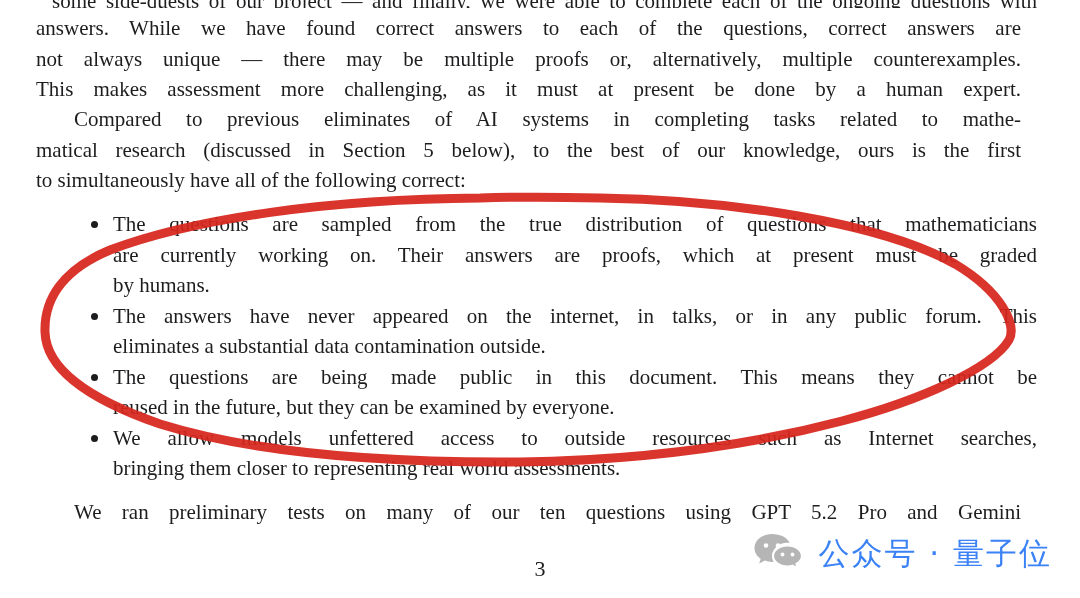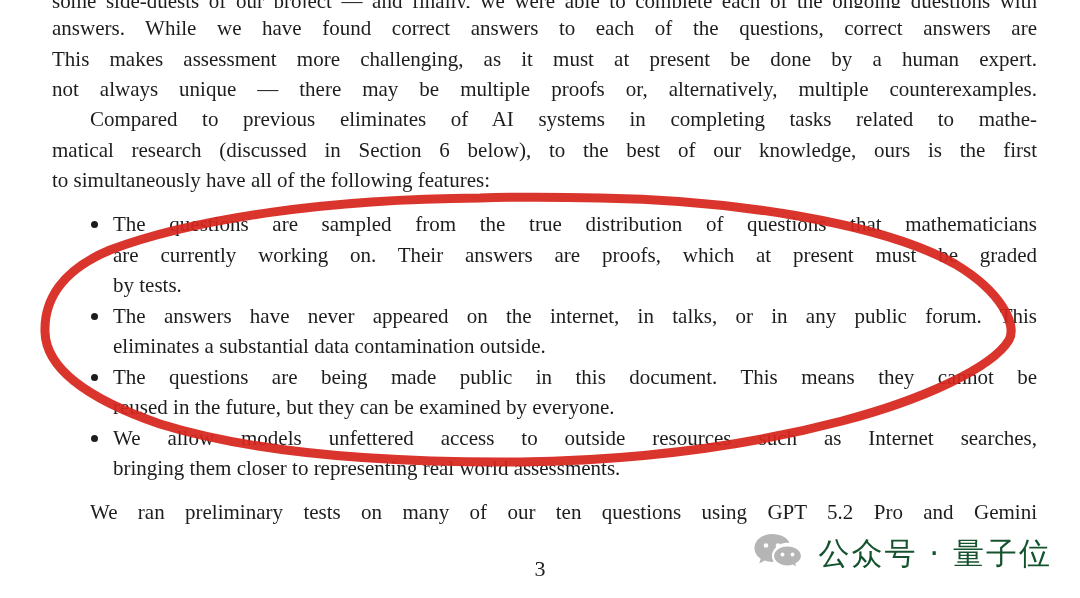--- a/index.html
+++ b/index.html
@@ -6,21 +6,21 @@
   .page{
     position:relative;
     width:1080px;height:598px;
     background:#ffffff;
     overflow:hidden;
     font-family:"Liberation Serif","DejaVu Serif",serif;
     color:#1d1d1f;
     font-size:21px;
     border-radius:18px;
   }
-  .textcol{position:absolute;left:52px;width:985px;}
+  .textcol{position:absolute;left:36px;width:985px;}
   .line{
     line-height:30.5px;
     text-align:justify;
     text-align-last:justify;
     white-space:normal;
   }
   .line.last{text-align-last:left;}
   .line.indent{padding-left:38px;}
   .clip-strip{
     position:absolute;left:52px;top:0;width:985px;height:8px;
@@ -39,57 +39,57 @@
     position:absolute;left:0;top:556px;width:1080px;
     text-align:center;font-size:22px;color:#1d1d1f;
   }
   .annotation-svg{
     position:absolute;left:0;top:0;width:1080px;height:598px;
     pointer-events:none;
   }
   .watermark{
     position:absolute;right:28px;top:531px;
     display:flex;align-items:center;gap:10px;
-    color:#14532d;
+    color:#3b82f6;
     font-family:"DejaVu Sans","Liberation Sans",sans-serif;
   }
   .watermark-text{
     font-size:31px;
     letter-spacing:2px;
     font-weight:500;
     line-height:44px;
   }
 </style>
 </head>
 <body>
 
 <div class="page">
 
   <div class="clip-strip">
     <div class="line">some side-quests of our project — and finally, we were able to complete each of the ongoing questions with</div>
   </div>
 
   <div class="textcol" style="top:13px;">
     <div class="line">answers. While we have found correct answers to each of the questions, correct answers are</div>
+    <div class="line">not always unique — there may be multiple proofs or, alternatively, multiple counterexamples.</div>
     <div class="line">This makes assessment more challenging, as it must at present be done by a human expert.</div>
-    <div class="line">not always unique — there may be multiple proofs or, alternatively, multiple counterexamples.</div>
   </div>
 
   <div class="textcol" style="top:104px;">
     <div class="line indent">Compared to previous eliminates of AI systems in completing tasks related to mathe-</div>
-    <div class="line">matical research (discussed in Section 6 below), to the best of our knowledge, ours is the first</div>
-    <div class="line last">to simultaneously have all of the following features:</div>
+    <div class="line">matical research (discussed in Section 5 below), to the best of our knowledge, ours is the first</div>
+    <div class="line last">to simultaneously have all of the following correct:</div>
   </div>
 
   <div class="bullets">
     <div class="bullet-item">
       <span class="bullet-dot"></span>
       <div class="line">The questions are sampled from the true distribution of questions that mathematicians</div>
       <div class="line">are currently working on. Their answers are proofs, which at present must be graded</div>
-      <div class="line last">by tests.</div>
+      <div class="line last">by humans.</div>
     </div>
     <div class="bullet-item">
       <span class="bullet-dot"></span>
       <div class="line">The answers have never appeared on the internet, in talks, or in any public forum. This</div>
       <div class="line last">eliminates a substantial data contamination outside.</div>
     </div>
     <div class="bullet-item">
       <span class="bullet-dot"></span>
       <div class="line">The questions are being made public in this document. This means they cannot be</div>
       <div class="line last">reused in the future, but they can be examined by everyone.</div>

